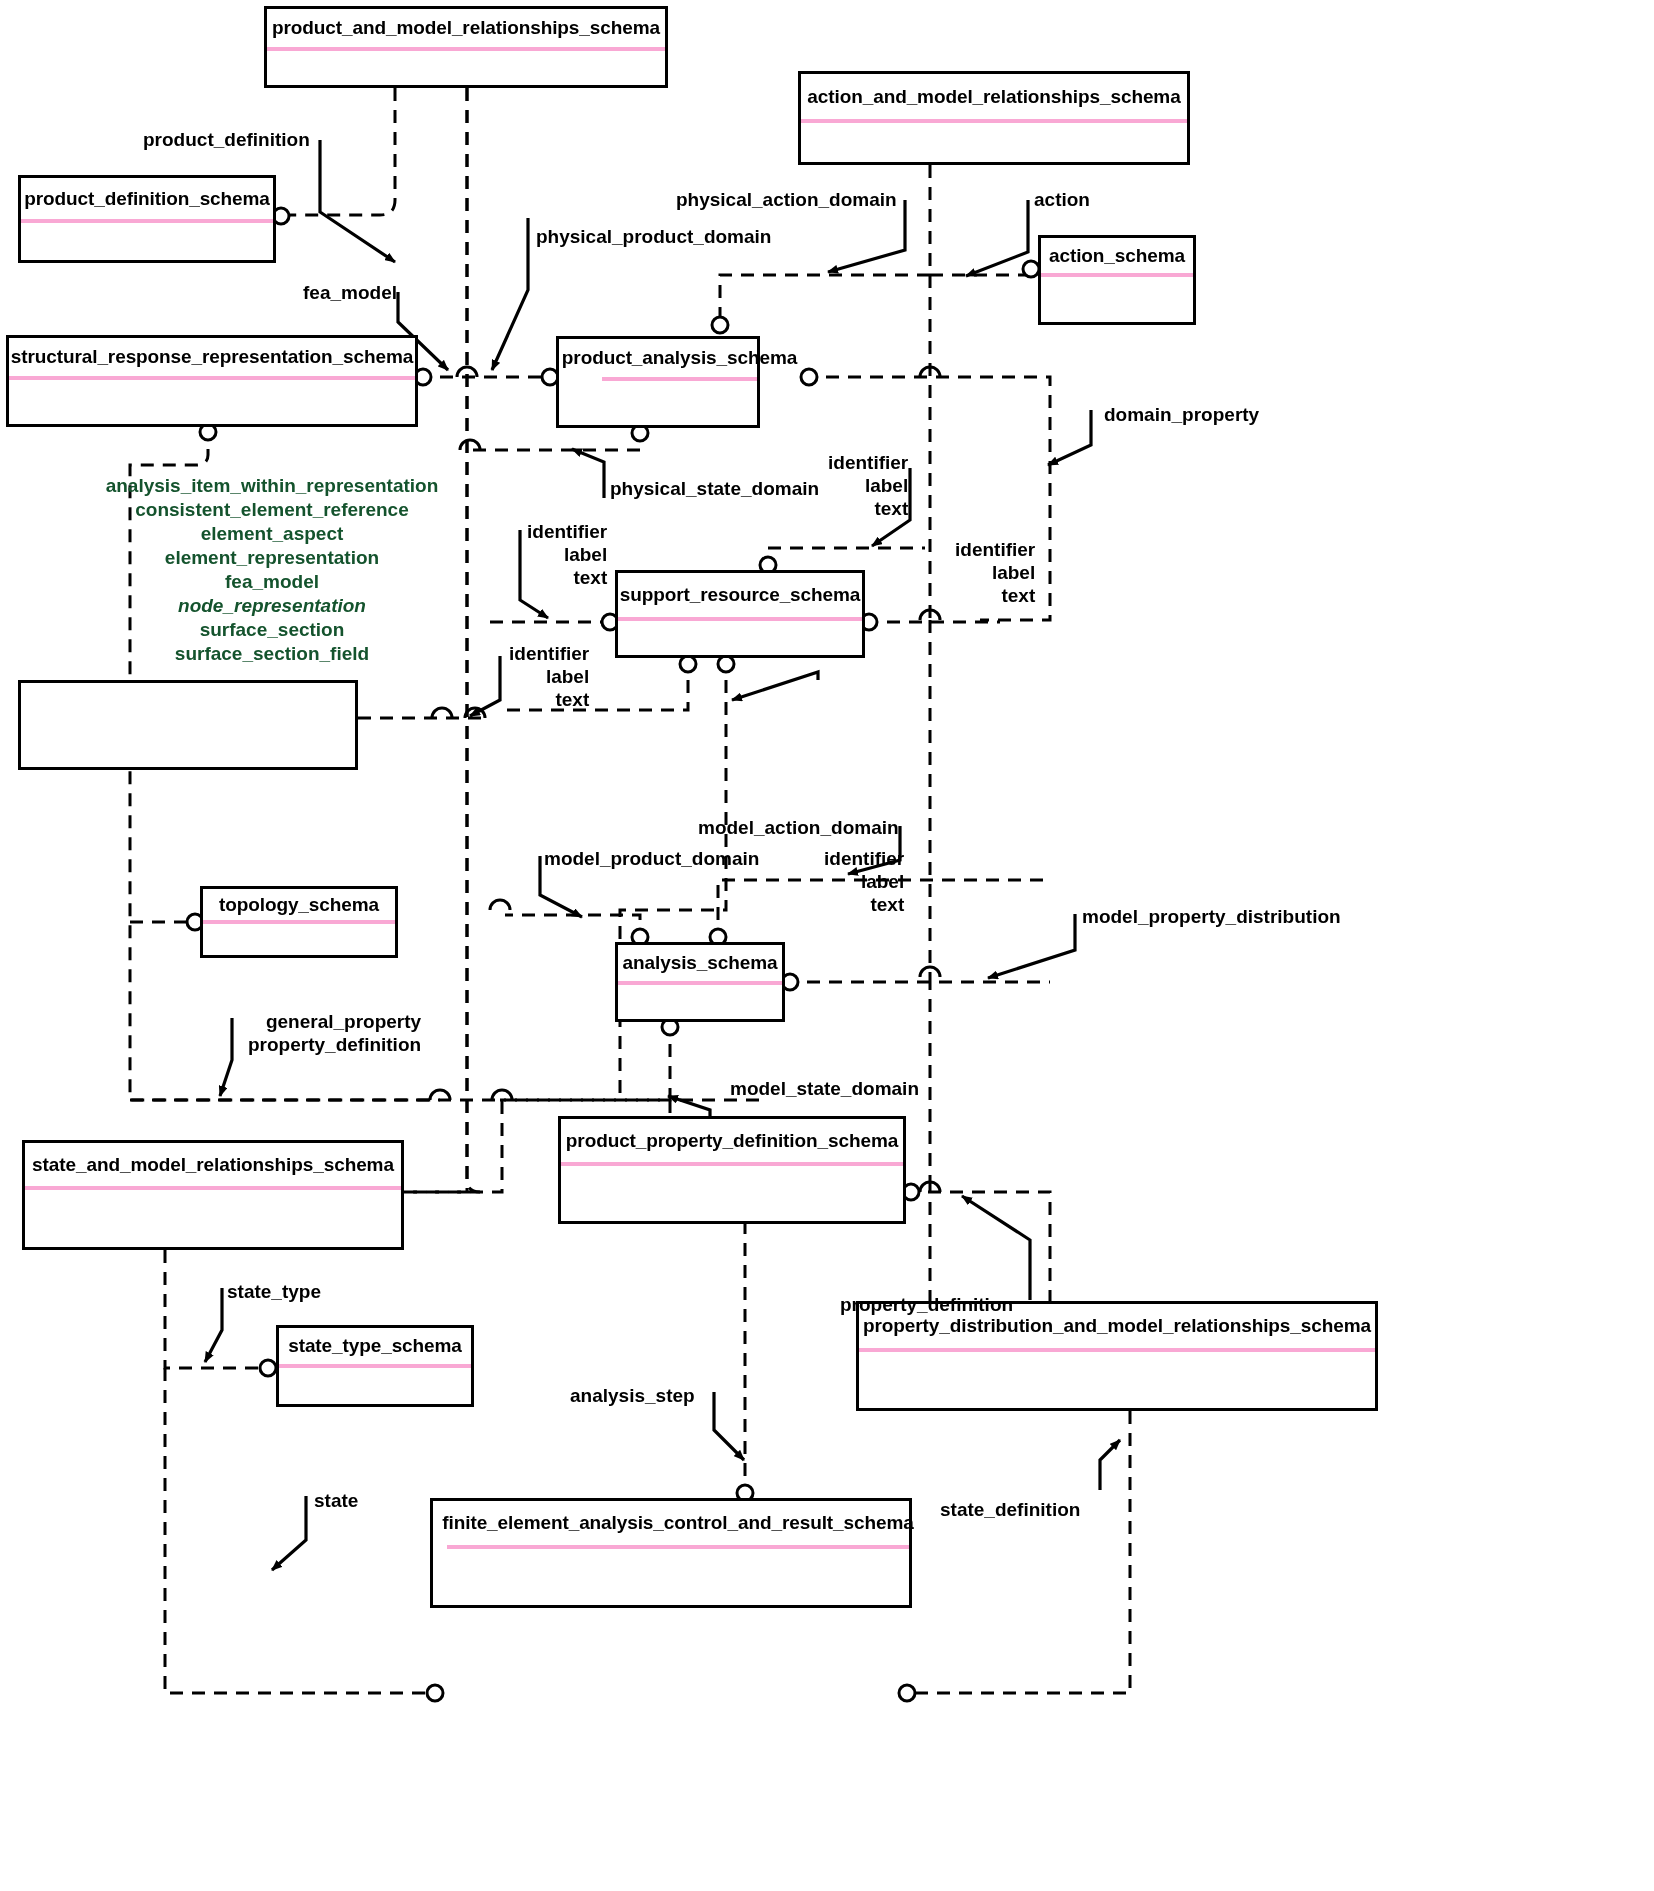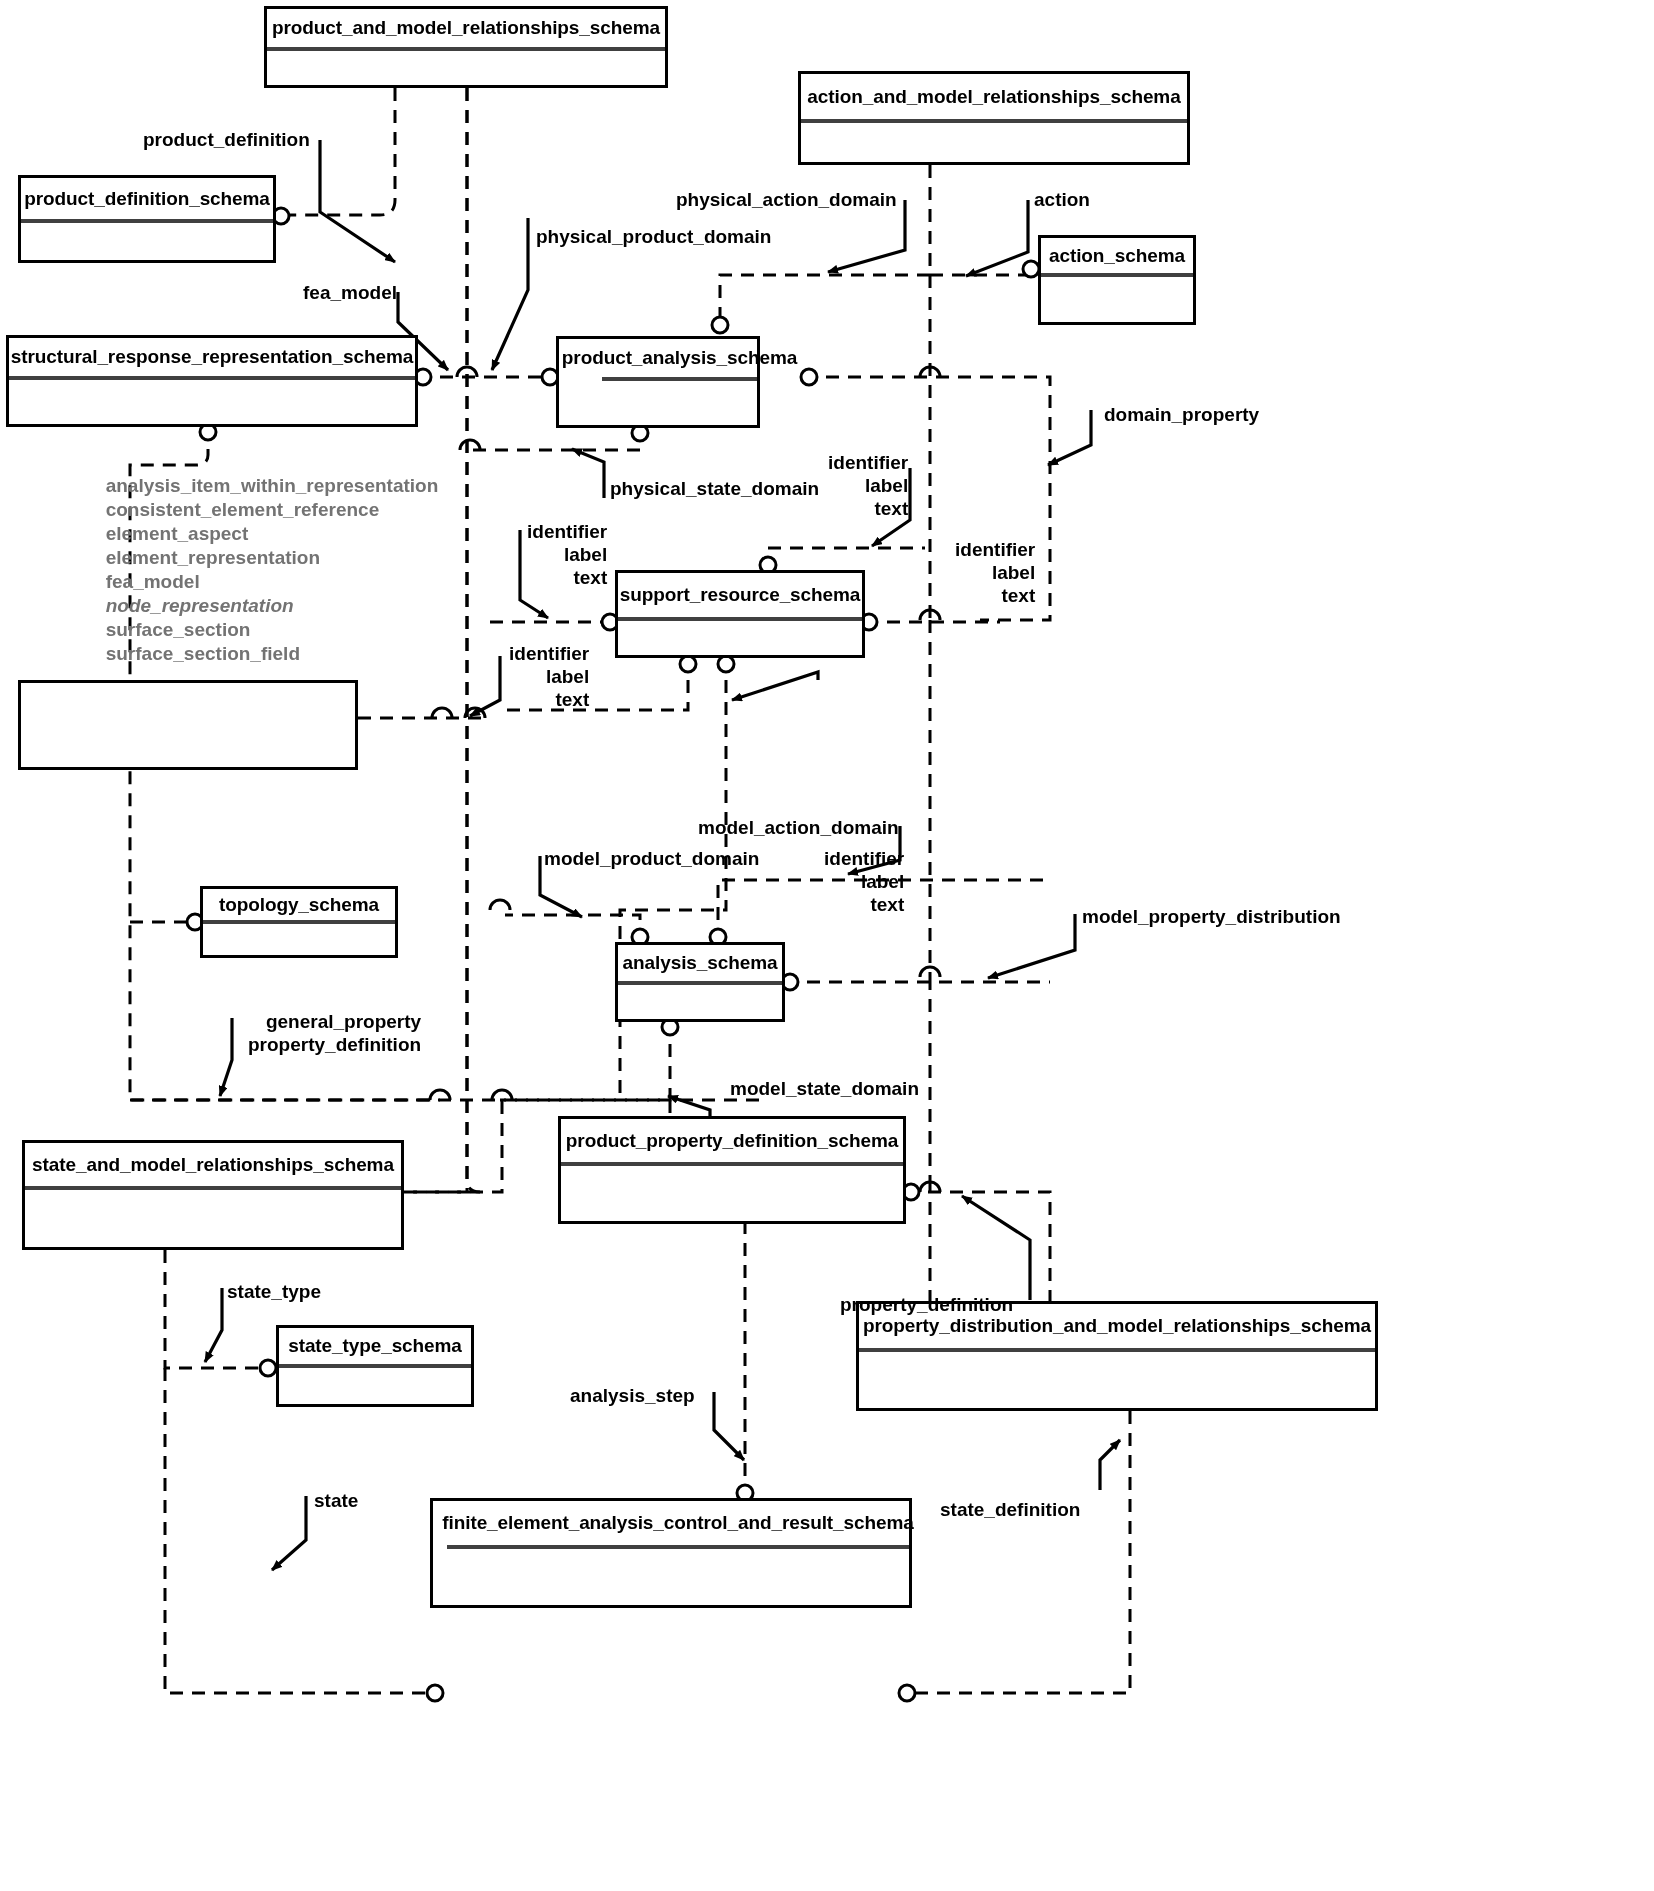--- a/index.html
+++ b/index.html
@@ -24,21 +24,21 @@
   }
   
   .schema-box {
     position: absolute;
     box-sizing: border-box;
     border: 3px solid #000;
     background: #fff;
   }
   .schema-box .title-cell {
     box-sizing: border-box;
-    border-bottom: 4px solid #404040;
+    border-bottom: 4px solid #f9a8d4;
     display: flex;
     align-items: center;
     justify-content: center;
     font-size: 19px;
     font-weight: 700;
     letter-spacing: -0.1px;
     color: #000;
     white-space: nowrap;
     padding: 0 6px;
   }
@@ -52,21 +52,22 @@
     font-weight: 700;
     color: #000;
     white-space: nowrap;
     line-height: 1.22;
   }
   .ref-label.center { text-align: right; }
   .attr-list {
     position: absolute;
     font-size: 19px;
     font-weight: 700;
-    color: #737373;
+    color: #14532d;
+    text-align: center;
     line-height: 1.26;
     white-space: nowrap;
   }
   .attr-list .it { font-style: italic; }
 </style>
 </head>
 <body>
 
 <div id="canvas">
 

